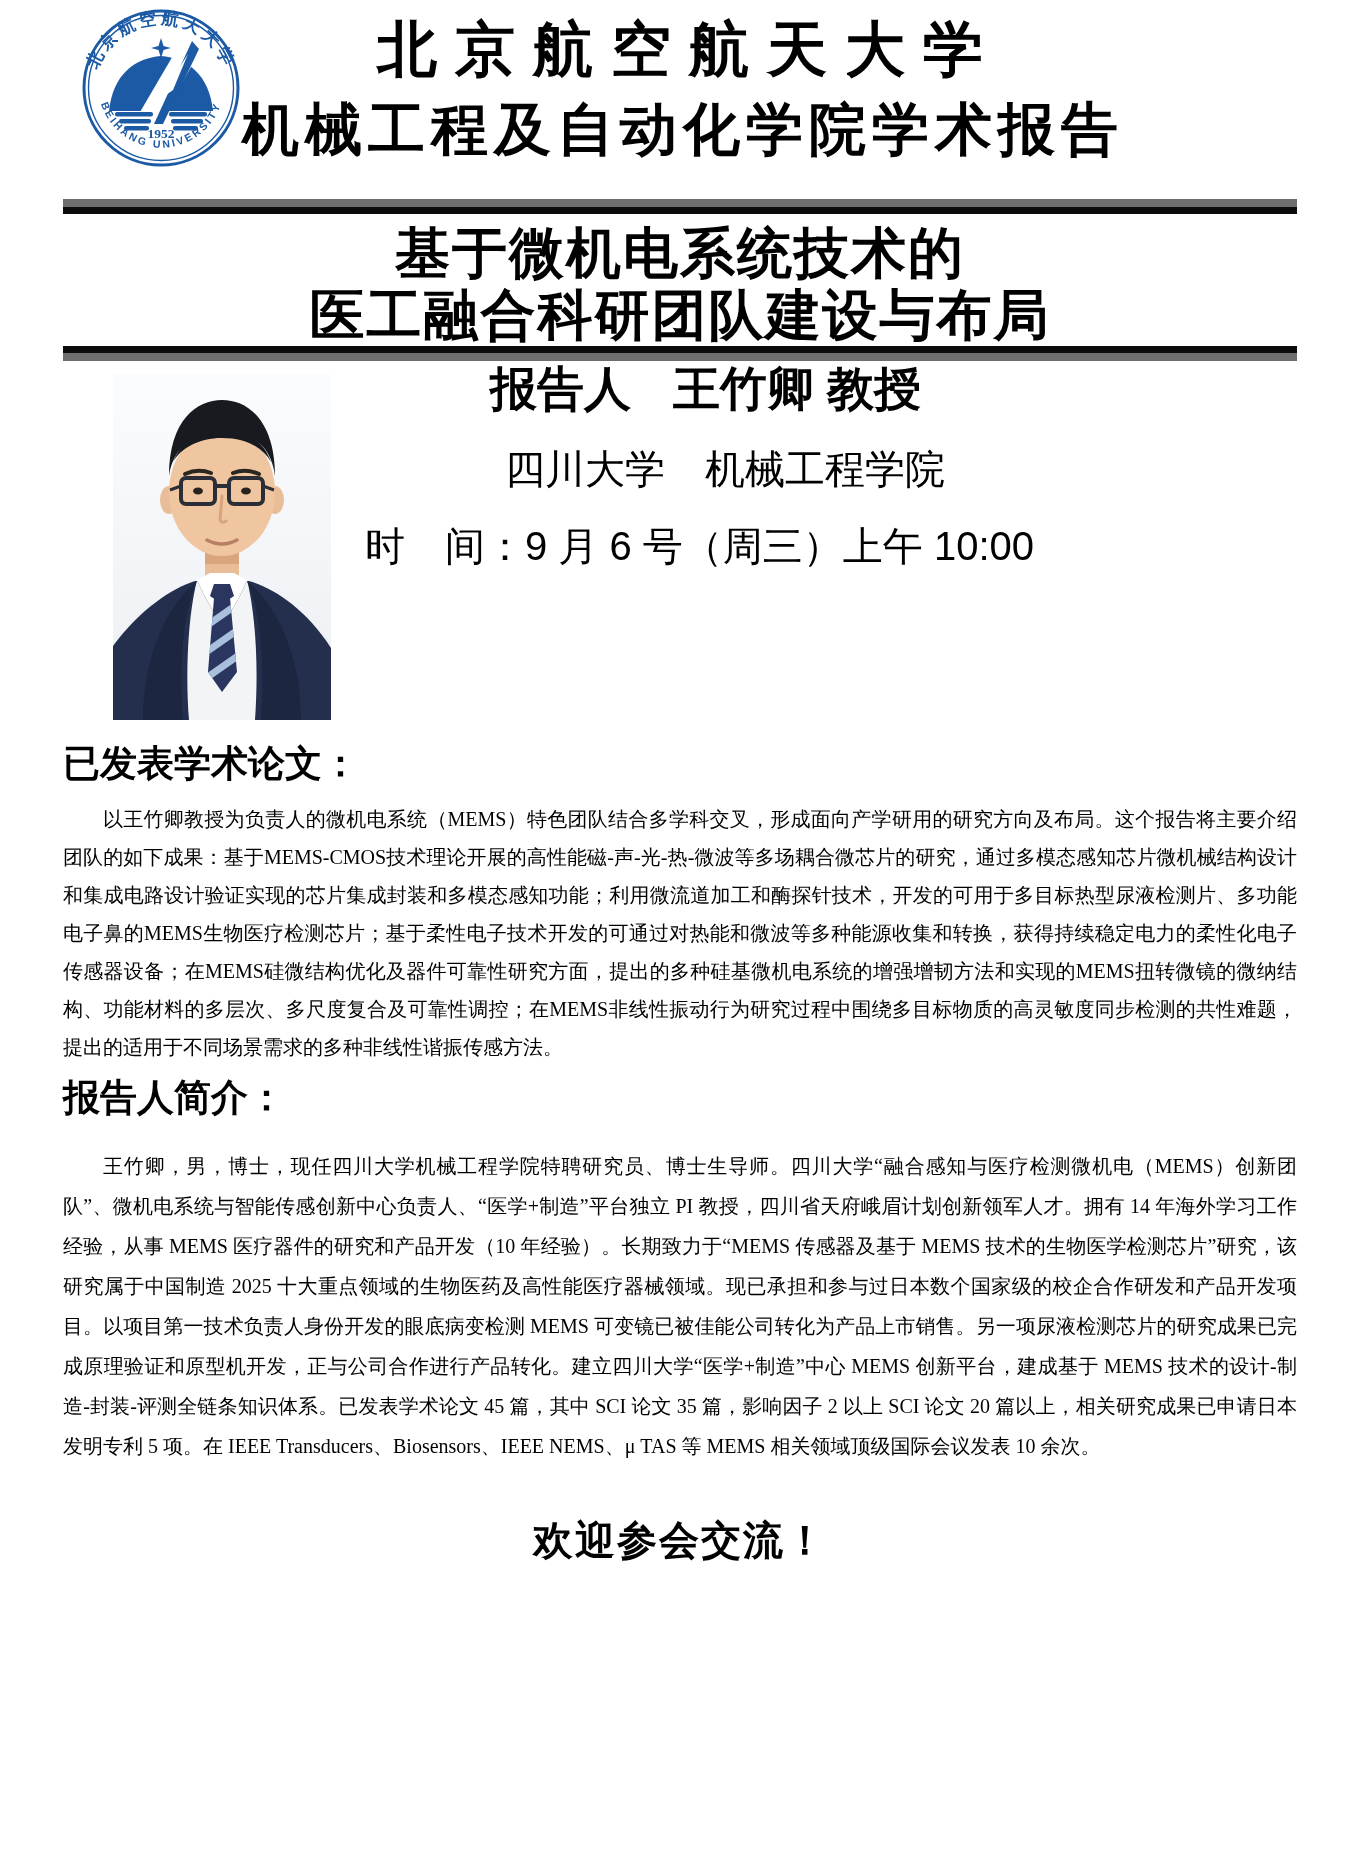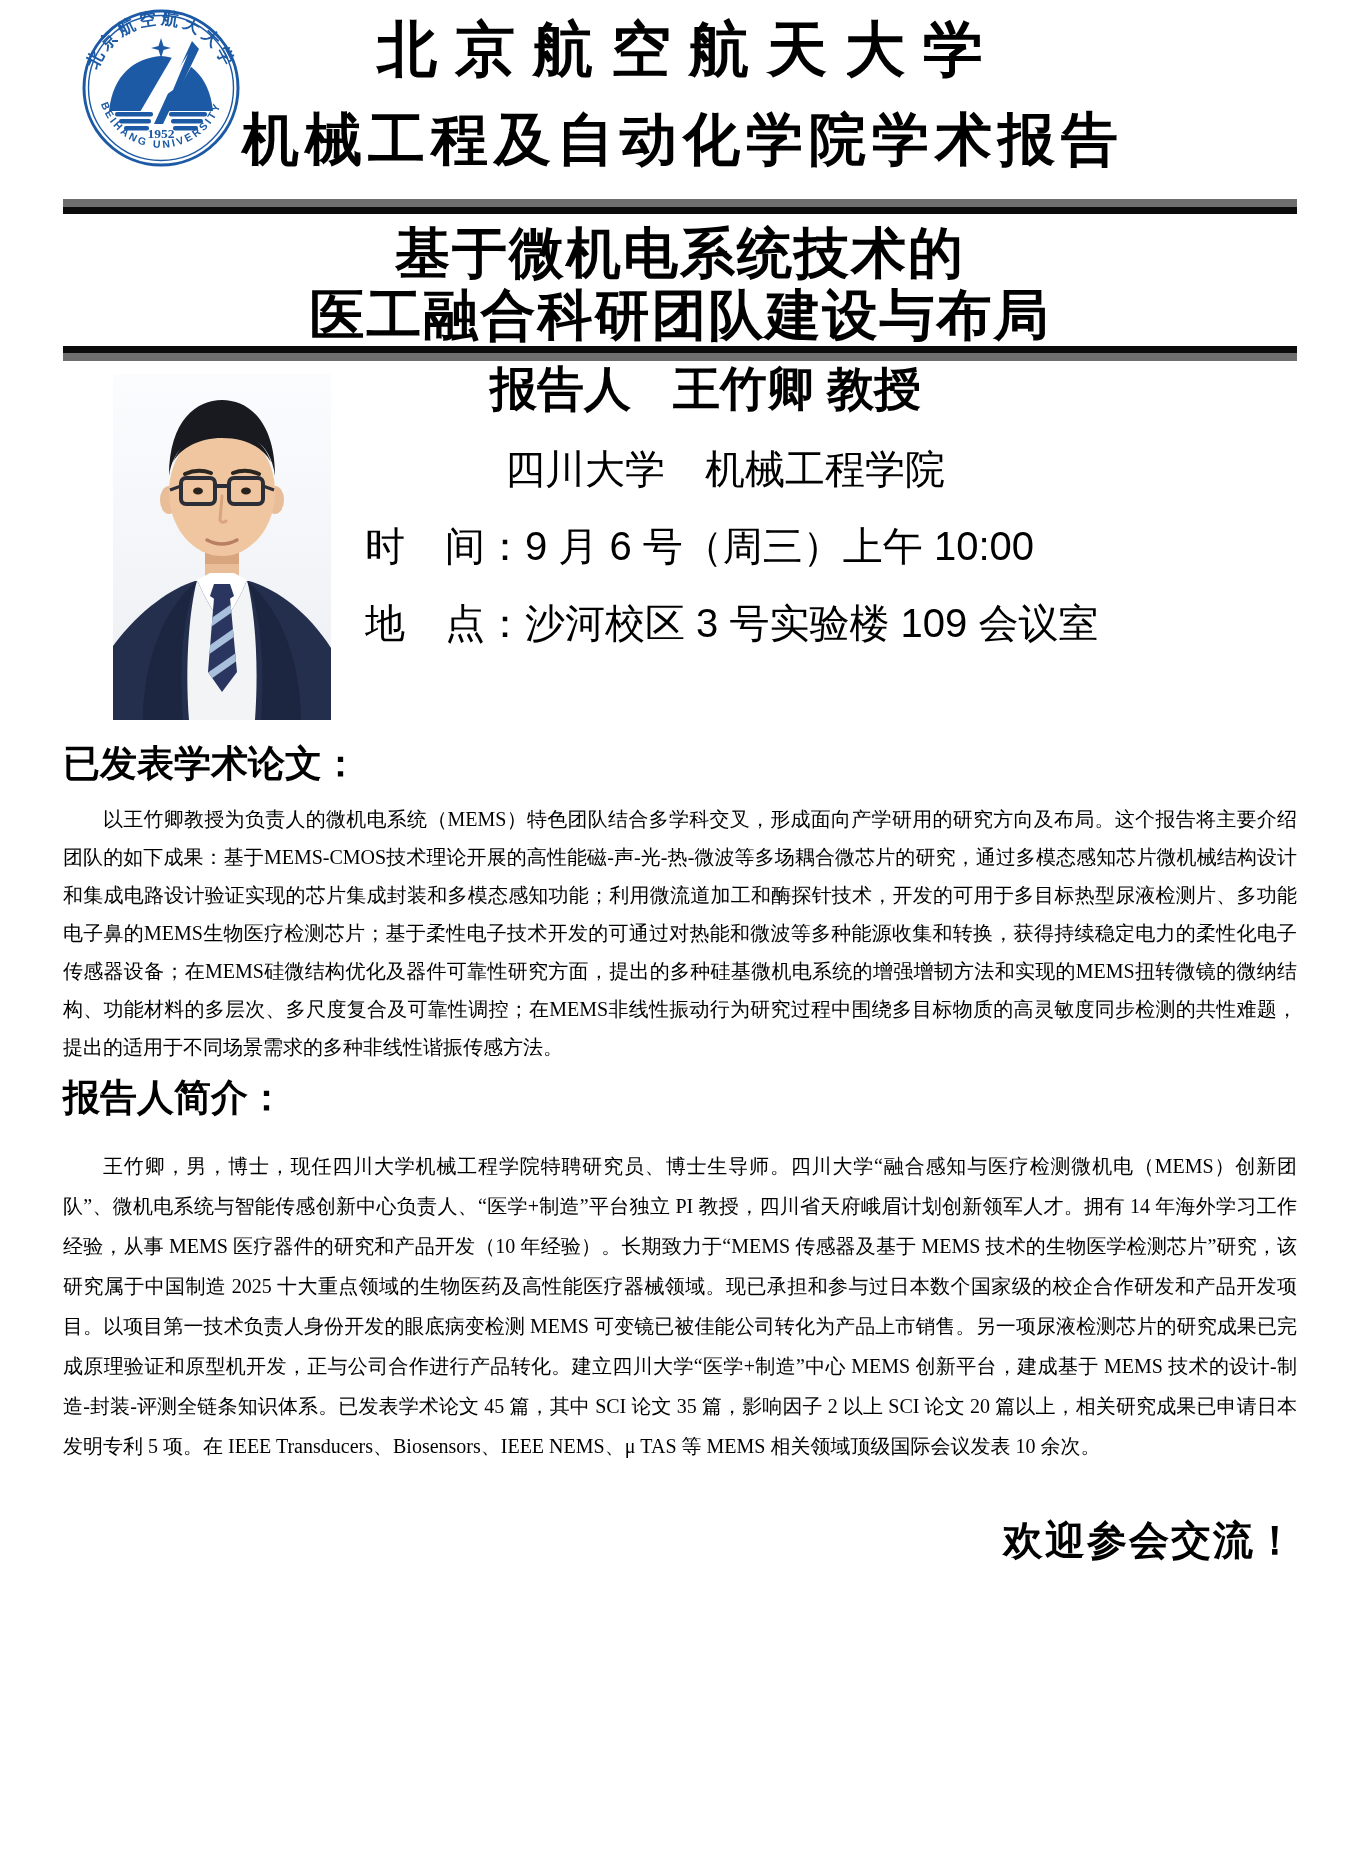--- a/index.html
+++ b/index.html
@@ -24,21 +24,21 @@
   }
   .header-titles { text-align: center; padding-top: 14px; }
   .header-line1 {
     font-family: "Liberation Sans", "DejaVu Sans", sans-serif;
     font-weight: 700; font-size: 60px; line-height: 72px;
     letter-spacing: 18px; text-indent: 18px; white-space: nowrap;
   }
   .header-line2 {
     font-family: "Liberation Sans", "DejaVu Sans", sans-serif;
     font-weight: 700; font-size: 57px; line-height: 66px;
-    letter-spacing: 6px; text-indent: 6px; margin-top: 20px; white-space: nowrap;
+    letter-spacing: 6px; text-indent: 6px; margin-top: 10px; white-space: nowrap;
   }
   
   .rule { width: 100%; }
   .rule .bar-gray  { height: 8px; background: #6e6e6e; }
   .rule .bar-black { height: 7px; background: #0b0b0b; }
   
   .talk-title {
     text-align: center; padding: 8px 0 0 0; height: 132px; box-sizing: border-box;
     font-family: "Liberation Sans", "DejaVu Sans", sans-serif;
     font-weight: 700; font-size: 55px; line-height: 62px; letter-spacing: 2px;
@@ -73,21 +73,21 @@
   }
   .abstract-heading { margin-top: 22px; }
   .body-para {
     margin: 0; text-align: justify; text-indent: 2em;
     font-size: 20px;
   }
   .abstract-para { margin-top: 14px; line-height: 38px; }
   .bio-heading { margin-top: 10px; }
   .bio-para { margin-top: 26px; line-height: 40px; }
   .closing {
-    margin-top: 50px; text-align: right;
+    margin-top: 50px; text-align: center;
     font-family: "Liberation Sans", "DejaVu Sans", sans-serif;
     font-weight: 700; font-size: 40px; line-height: 48px; letter-spacing: 2px;
   }
 </style>
 </head>
 <body>
 
 <div class="page">
 
   <div class="header">
@@ -220,23 +220,20 @@
       </svg>
     </div>
     <div class="speaker-info">
       <div class="speaker-line">
         <span>报告人</span><span class="speaker-name">王竹卿 教授</span>
       </div>
       <div class="speaker-affiliation">四川大学　机械工程学院</div>
       <div class="meta-row">
         <span>时　间：</span><span>9 月 6 号（周三）上午 10:00</span>
       </div>
-      <div class="meta-row">
-        <span>地　点：</span><span>沙河校区 3 号实验楼 109 会议室</span>
-      </div>
     </div>
   </div>
 
   <div class="section-heading abstract-heading">已发表学术论文：</div>
   <p class="body-para abstract-para">以王竹卿教授为负责人的微机电系统（MEMS）特色团队结合多学科交叉，形成面向产学研用的研究方向及布局。这个报告将主要介绍团队的如下成果：基于MEMS-CMOS技术理论开展的高性能磁-声-光-热-微波等多场耦合微芯片的研究，通过多模态感知芯片微机械结构设计和集成电路设计验证实现的芯片集成封装和多模态感知功能；利用微流道加工和酶探针技术，开发的可用于多目标热型尿液检测片、多功能电子鼻的MEMS生物医疗检测芯片；基于柔性电子技术开发的可通过对热能和微波等多种能源收集和转换，获得持续稳定电力的柔性化电子传感器设备；在MEMS硅微结构优化及器件可靠性研究方面，提出的多种硅基微机电系统的增强增韧方法和实现的MEMS扭转微镜的微纳结构、功能材料的多层次、多尺度复合及可靠性调控；在MEMS非线性振动行为研究过程中围绕多目标物质的高灵敏度同步检测的共性难题，提出的适用于不同场景需求的多种非线性谐振传感方法。</p>
 
   <div class="section-heading bio-heading">报告人简介：</div>
   <p class="body-para bio-para">王竹卿，男，博士，现任四川大学机械工程学院特聘研究员、博士生导师。四川大学“融合感知与医疗检测微机电（MEMS）创新团队”、微机电系统与智能传感创新中心负责人、“医学+制造”平台独立 PI 教授，四川省天府峨眉计划创新领军人才。拥有 14 年海外学习工作经验，从事 MEMS 医疗器件的研究和产品开发（10 年经验）。长期致力于“MEMS 传感器及基于 MEMS 技术的生物医学检测芯片”研究，该研究属于中国制造 2025 十大重点领域的生物医药及高性能医疗器械领域。现已承担和参与过日本数个国家级的校企合作研发和产品开发项目。以项目第一技术负责人身份开发的眼底病变检测 MEMS 可变镜已被佳能公司转化为产品上市销售。另一项尿液检测芯片的研究成果已完成原理验证和原型机开发，正与公司合作进行产品转化。建立四川大学“医学+制造”中心 MEMS 创新平台，建成基于 MEMS 技术的设计-制造-封装-评测全链条知识体系。已发表学术论文 45 篇，其中 SCI 论文 35 篇，影响因子 2 以上 SCI 论文 20 篇以上，相关研究成果已申请日本发明专利 5 项。在 IEEE Transducers、Biosensors、IEEE NEMS、μ TAS 等 MEMS 相关领域顶级国际会议发表 10 余次。</p>
 
   <div class="closing">欢迎参会交流！</div>

